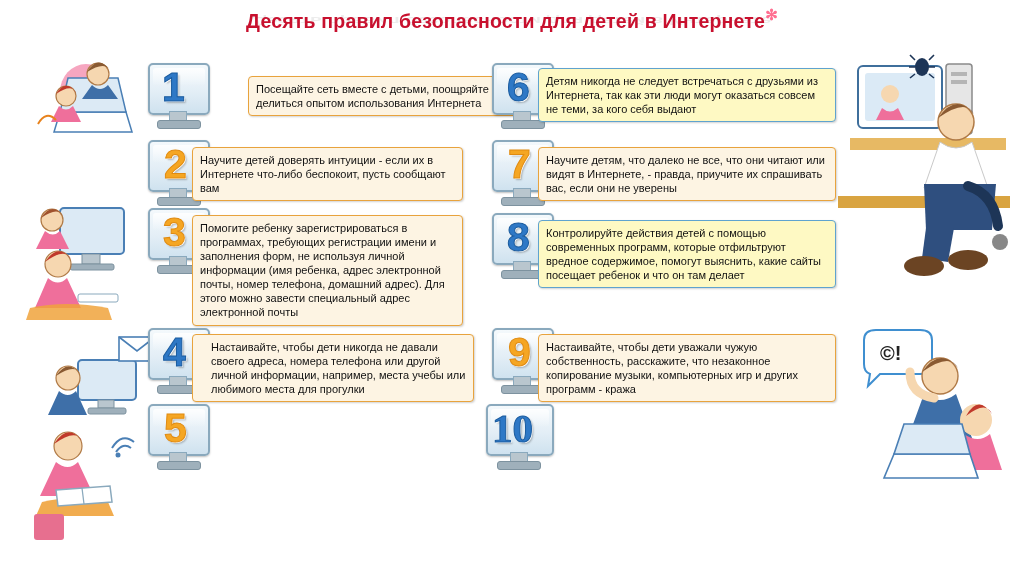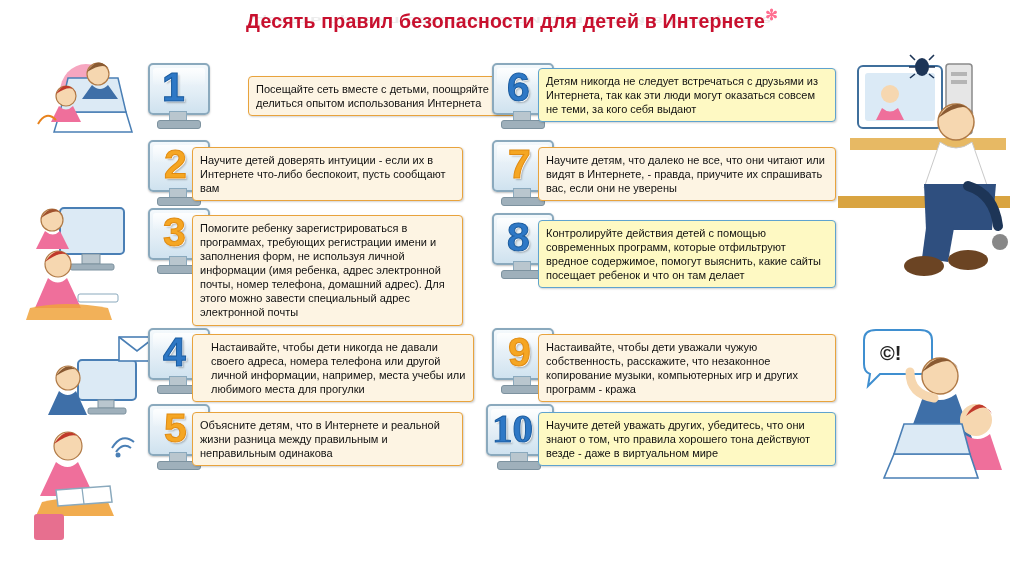--- a/index.html
+++ b/index.html
@@ -205,21 +205,20 @@
     <div class="num blue" style="left:15px;top:4px;">4</div>
   </div>
   <div class="callout" style="left:192px;top:334px;width:255px;padding-left:18px;">Настаивайте, чтобы дети никогда не давали своего адреса, номера телефона или другой личной информации, например, места учебы или любимого места для прогулки</div>
 
   <div class="unit" style="left:148px;top:404px;width:62px;height:76px;">
     <div class="screen" style="width:58px;height:48px;"></div>
     <div class="neck" style="left:21px;top:48px;width:16px;height:9px;"></div>
     <div class="base" style="left:9px;top:57px;width:42px;height:7px;"></div>
     <div class="num" style="left:16px;top:4px;">5</div>
   </div>
-  <div class="callout" style="left:192px;top:412px;width:255px;">Объясните детям, что в Интернете и реальной жизни разница между правильным и неправильным одинакова</div>
 
   <div class="unit" style="left:492px;top:63px;width:62px;height:76px;">
     <div class="screen" style="width:58px;height:48px;"></div>
     <div class="neck" style="left:21px;top:48px;width:16px;height:9px;"></div>
     <div class="base" style="left:9px;top:57px;width:42px;height:7px;"></div>
     <div class="num blue" style="left:15px;top:4px;">6</div>
   </div>
   <div class="callout blue" style="left:538px;top:68px;width:282px;">Детям никогда не следует встречаться с друзьями из Интернета, так как эти люди могут оказаться совсем не теми, за кого себя выдают</div>
 
   <div class="unit" style="left:492px;top:140px;width:62px;height:76px;">
@@ -245,15 +244,14 @@
     <div class="num" style="left:16px;top:4px;">9</div>
   </div>
   <div class="callout" style="left:538px;top:334px;width:282px;">Настаивайте, чтобы дети уважали чужую собственность, расскажите, что незаконное копирование музыки, компьютерных игр и других программ - кража</div>
 
   <div class="unit" style="left:486px;top:404px;width:74px;height:76px;font-family:Liberation Serif, serif;">
     <div class="screen" style="width:64px;height:48px;"></div>
     <div class="neck" style="left:24px;top:48px;width:16px;height:9px;"></div>
     <div class="base" style="left:11px;top:57px;width:42px;height:7px;"></div>
     <div class="num blue" style="left:6px;top:4px;">10</div>
   </div>
-  <div class="callout blue" style="left:538px;top:412px;width:282px;">Научите детей уважать других, убедитесь, что они знают о том, что правила хорошего тона действуют везде - даже в виртуальном мире</div>
 
 </div>
 
 </body></html>

